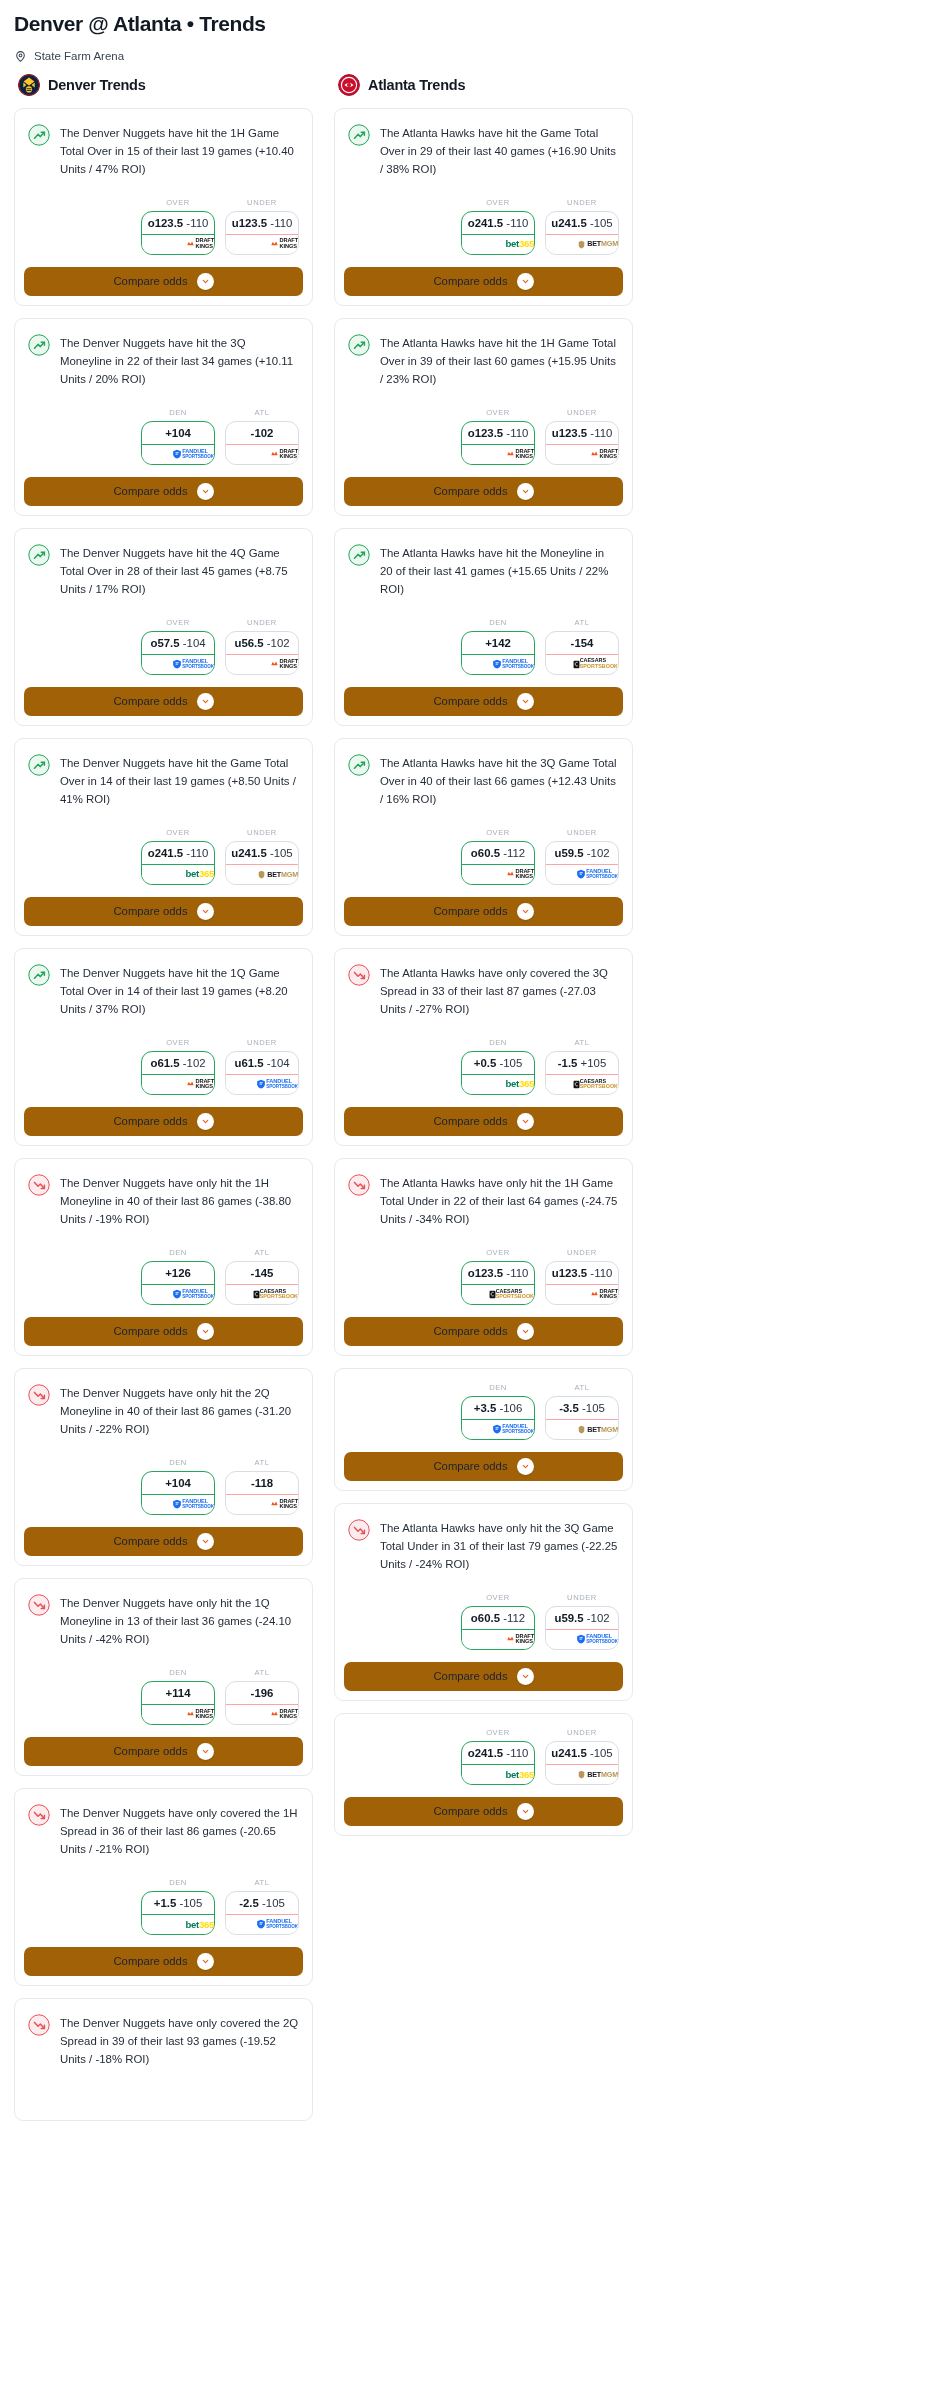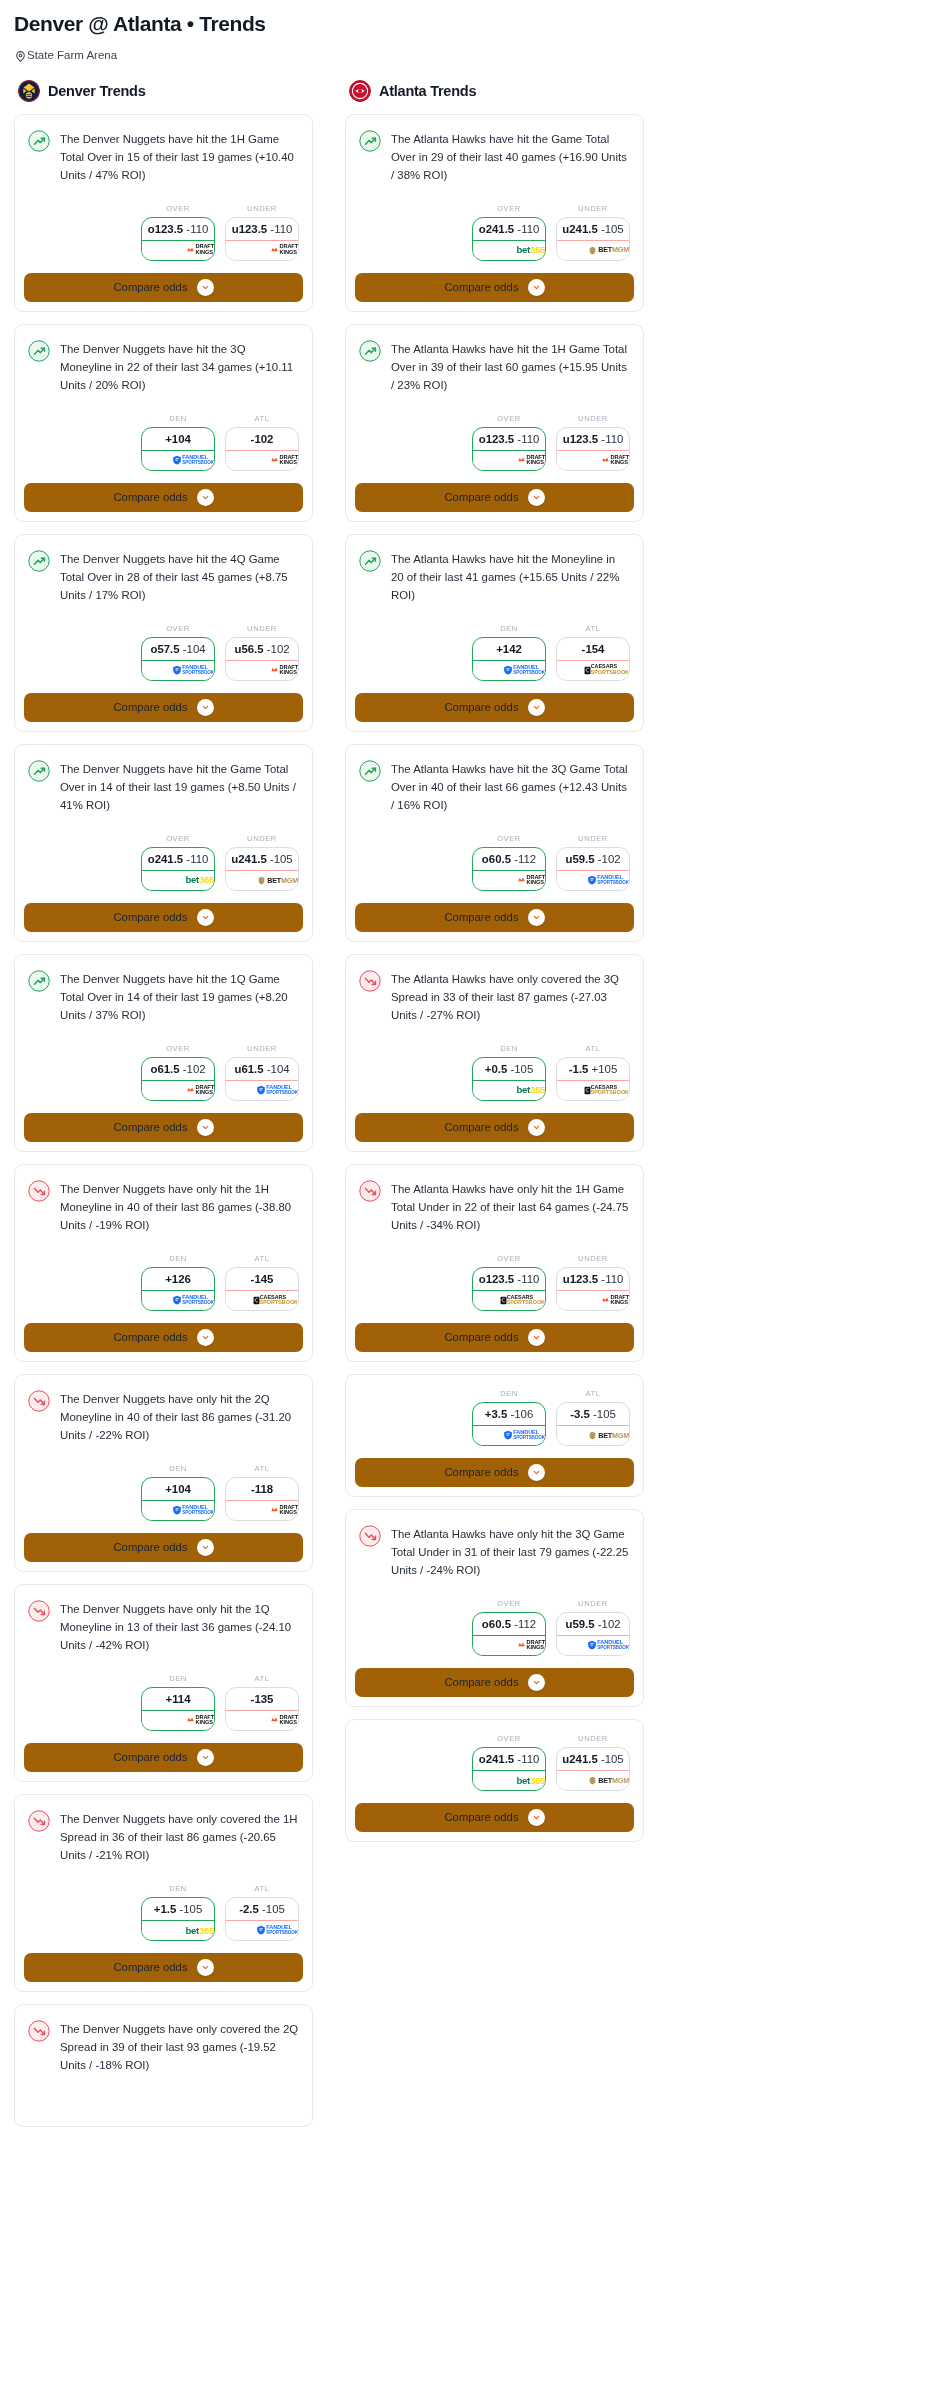--- a/index.html
+++ b/index.html
@@ -11,26 +11,26 @@
   }
   body { width: 940px; }
   .page { width: 940px; padding: 0 0 10px 0; }
 
   
   .header { padding: 12px 14px 0 14px; }
   .title {
     font-size: 21px; font-weight: 700; letter-spacing: -0.4px;
     color: #131a24; margin: 0 0 13px 0; line-height: 1.12;
   }
-  .venue-row { display: flex; align-items: center; margin-bottom: 18px; }
+  .venue-row { display: flex; align-items: flex-end; gap: 7px; margin-bottom: 12px; }
   .venue-text { font-size: 11.5px; color: #3b4451; }
   .pin-icon { width: 13px; height: 13px; display: block; }
 
   
-  .columns { display: flex; gap: 32px; padding: 0 14px; align-items: flex-start; }
+  .columns { display: flex; gap: 21px; padding: 0 14px; align-items: flex-start; }
   .col { width: 299px; flex: 0 0 299px; }
 
   .col-head { display: flex; align-items: center; gap: 8px; margin-bottom: 12px; padding-left: 4px; }
   .team-logo { width: 22px; height: 22px; flex: 0 0 22px; }
   .col-head-label { font-size: 14.5px; font-weight: 700; color: #131a24; letter-spacing: -0.25px; }
 
   
   .card {
     background: #ffffff;
     border: 1px solid #e7e9ee;
@@ -531,21 +531,21 @@
                       <b>DRAFT</b>
                       <b>KINGS</b>
                     </span>
                   </span>
                 </div>
               </div>
             </div>
             <div class="odds-cell">
               <div class="odds-label">ATL</div>
               <div class="odds-box ">
-                <div class="odds-value"><span>-135</span></div>
+                <div class="odds-value"><span>-196</span></div>
                 <div class="odds-book">
                   <span class="bk bk-dk">
                     <svg viewBox="0 0 14 12" width="9" height="8">
                       <path d="M2 8 L4 3 L7 6 L9.5 2 L12 8 Z" fill="#f05a22"></path>
                     </svg>
                     <span class="dk-txt">
                       <b>DRAFT</b>
                       <b>KINGS</b>
                     </span>
                   </span>

